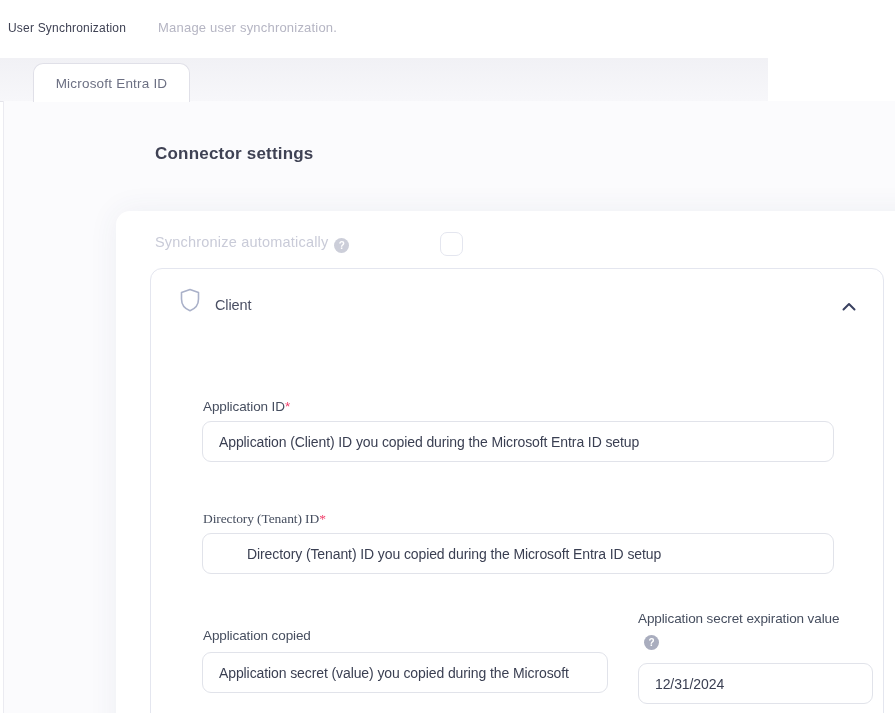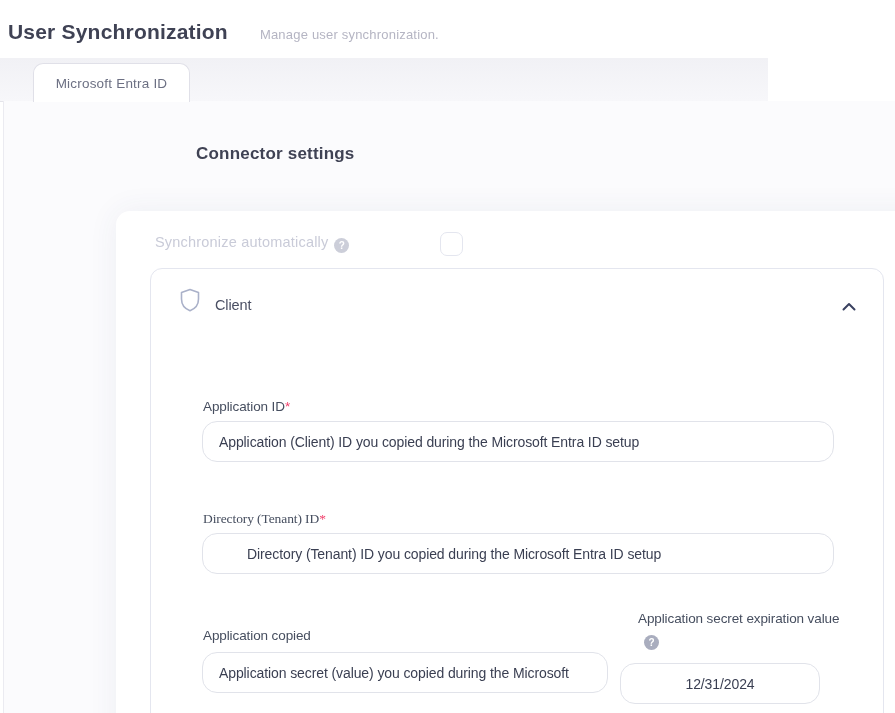--- a/index.html
+++ b/index.html
@@ -4,21 +4,21 @@
 <style>
   html,body{margin:0;padding:0;}
   body{
     width:895px;height:713px;overflow:hidden;position:relative;
     background:#ffffff;
     font-family:"Liberation Sans", sans-serif;
     -webkit-font-smoothing:antialiased;
   }
   
   .page-header{position:absolute;left:8px;top:20px;display:flex;align-items:baseline;}
-  .page-title{font-size:21px;font-weight:700;color:#3f4254;letter-spacing:.2px;}
+  .page-title{font-size:12px;font-weight:400;color:#3f4254;letter-spacing:.2px;}
   .page-subtitle{font-size:13px;color:#b5b5c3;margin-left:32px;letter-spacing:.2px;}
   
   .tabstrip{
     position:absolute;left:0;top:58px;width:768px;height:43px;
     background:linear-gradient(#f1f1f5,#f7f7fa);
     border-bottom:1px solid #e4e4ea;
   }
   .tab{
     position:absolute;left:33px;top:5px;width:157px;height:39px;
     background:#ffffff;
@@ -34,21 +34,21 @@
     border-left:1px solid #ebebf1;
     background:#fbfbfd;
   }
   .card{
     position:absolute;left:112px;top:110px;width:830px;height:650px;
     background:#ffffff;border-radius:14px;
     box-shadow:0 0 30px rgba(56,71,109,.07);
   }
   .card-heading{
     position:absolute;left:155px;top:144px;
-    font-size:17px;font-weight:700;color:#3f4254;letter-spacing:.2px;margin-left:41px;
+    font-size:17px;font-weight:700;color:#3f4254;letter-spacing:.2px;
   }
   
   .sync-label{
     position:absolute;left:155px;top:234px;
     font-size:14.5px;color:#c9cbd8;letter-spacing:.2px;
   }
   .help-icon{
     display:inline-block;width:15px;height:15px;border-radius:50%;
     background:#ccced9;color:#ffffff;font-size:10px;font-weight:700;
     text-align:center;line-height:15px;vertical-align:-2px;margin-left:6px;
@@ -72,35 +72,35 @@
     font-size:14.5px;color:#4a4f63;letter-spacing:-.1px;
   }
   .chevron-icon{position:absolute;right:27px;top:28px;}
   
   .field-label{
     font-size:13.5px;color:#464e5f;letter-spacing:-.1px;line-height:21px;
   }
   .req-star{color:#f1416c;}
   .text-input{
     position:absolute;height:41px;
-    border:1px solid #e1e3ea;border-radius:15px;background:#ffffff;
+    border:1px solid #e1e3ea;border-radius:9px;background:#ffffff;
     box-sizing:border-box;padding:0 16px;
     font-family:"Liberation Sans", sans-serif;
     font-size:14px;color:#3a3f52;letter-spacing:-.1px;
     outline:none;white-space:nowrap;overflow:hidden;
   }
   .text-input::placeholder{color:#3a3f52;opacity:1;}
   .lbl-app-id{position:absolute;left:203px;top:396px;}
   .in-app-id{left:202px;top:421px;width:632px;}
   .lbl-dir-id{position:absolute;left:203px;top:508px;font-family:Liberation Serif, serif;}
   .in-dir-id{left:202px;top:533px;width:632px;padding-left:44px;}
   .lbl-secret{position:absolute;left:203px;top:625px;}
   .in-secret{left:202px;top:652px;width:406px;}
   .lbl-exp{position:absolute;left:638px;top:608px;width:208px;}
-  .in-exp{left:620px;top:663px;width:200px;text-align:center;}
+  .in-exp{left:638px;top:663px;width:235px;}
 </style>
 </head>
 <body>
 
 <div class="page-header">
   <span class="page-title">User Synchronization</span>
   <span class="page-subtitle">Manage user synchronization.</span>
 </div>
 
 <div class="tabstrip">

